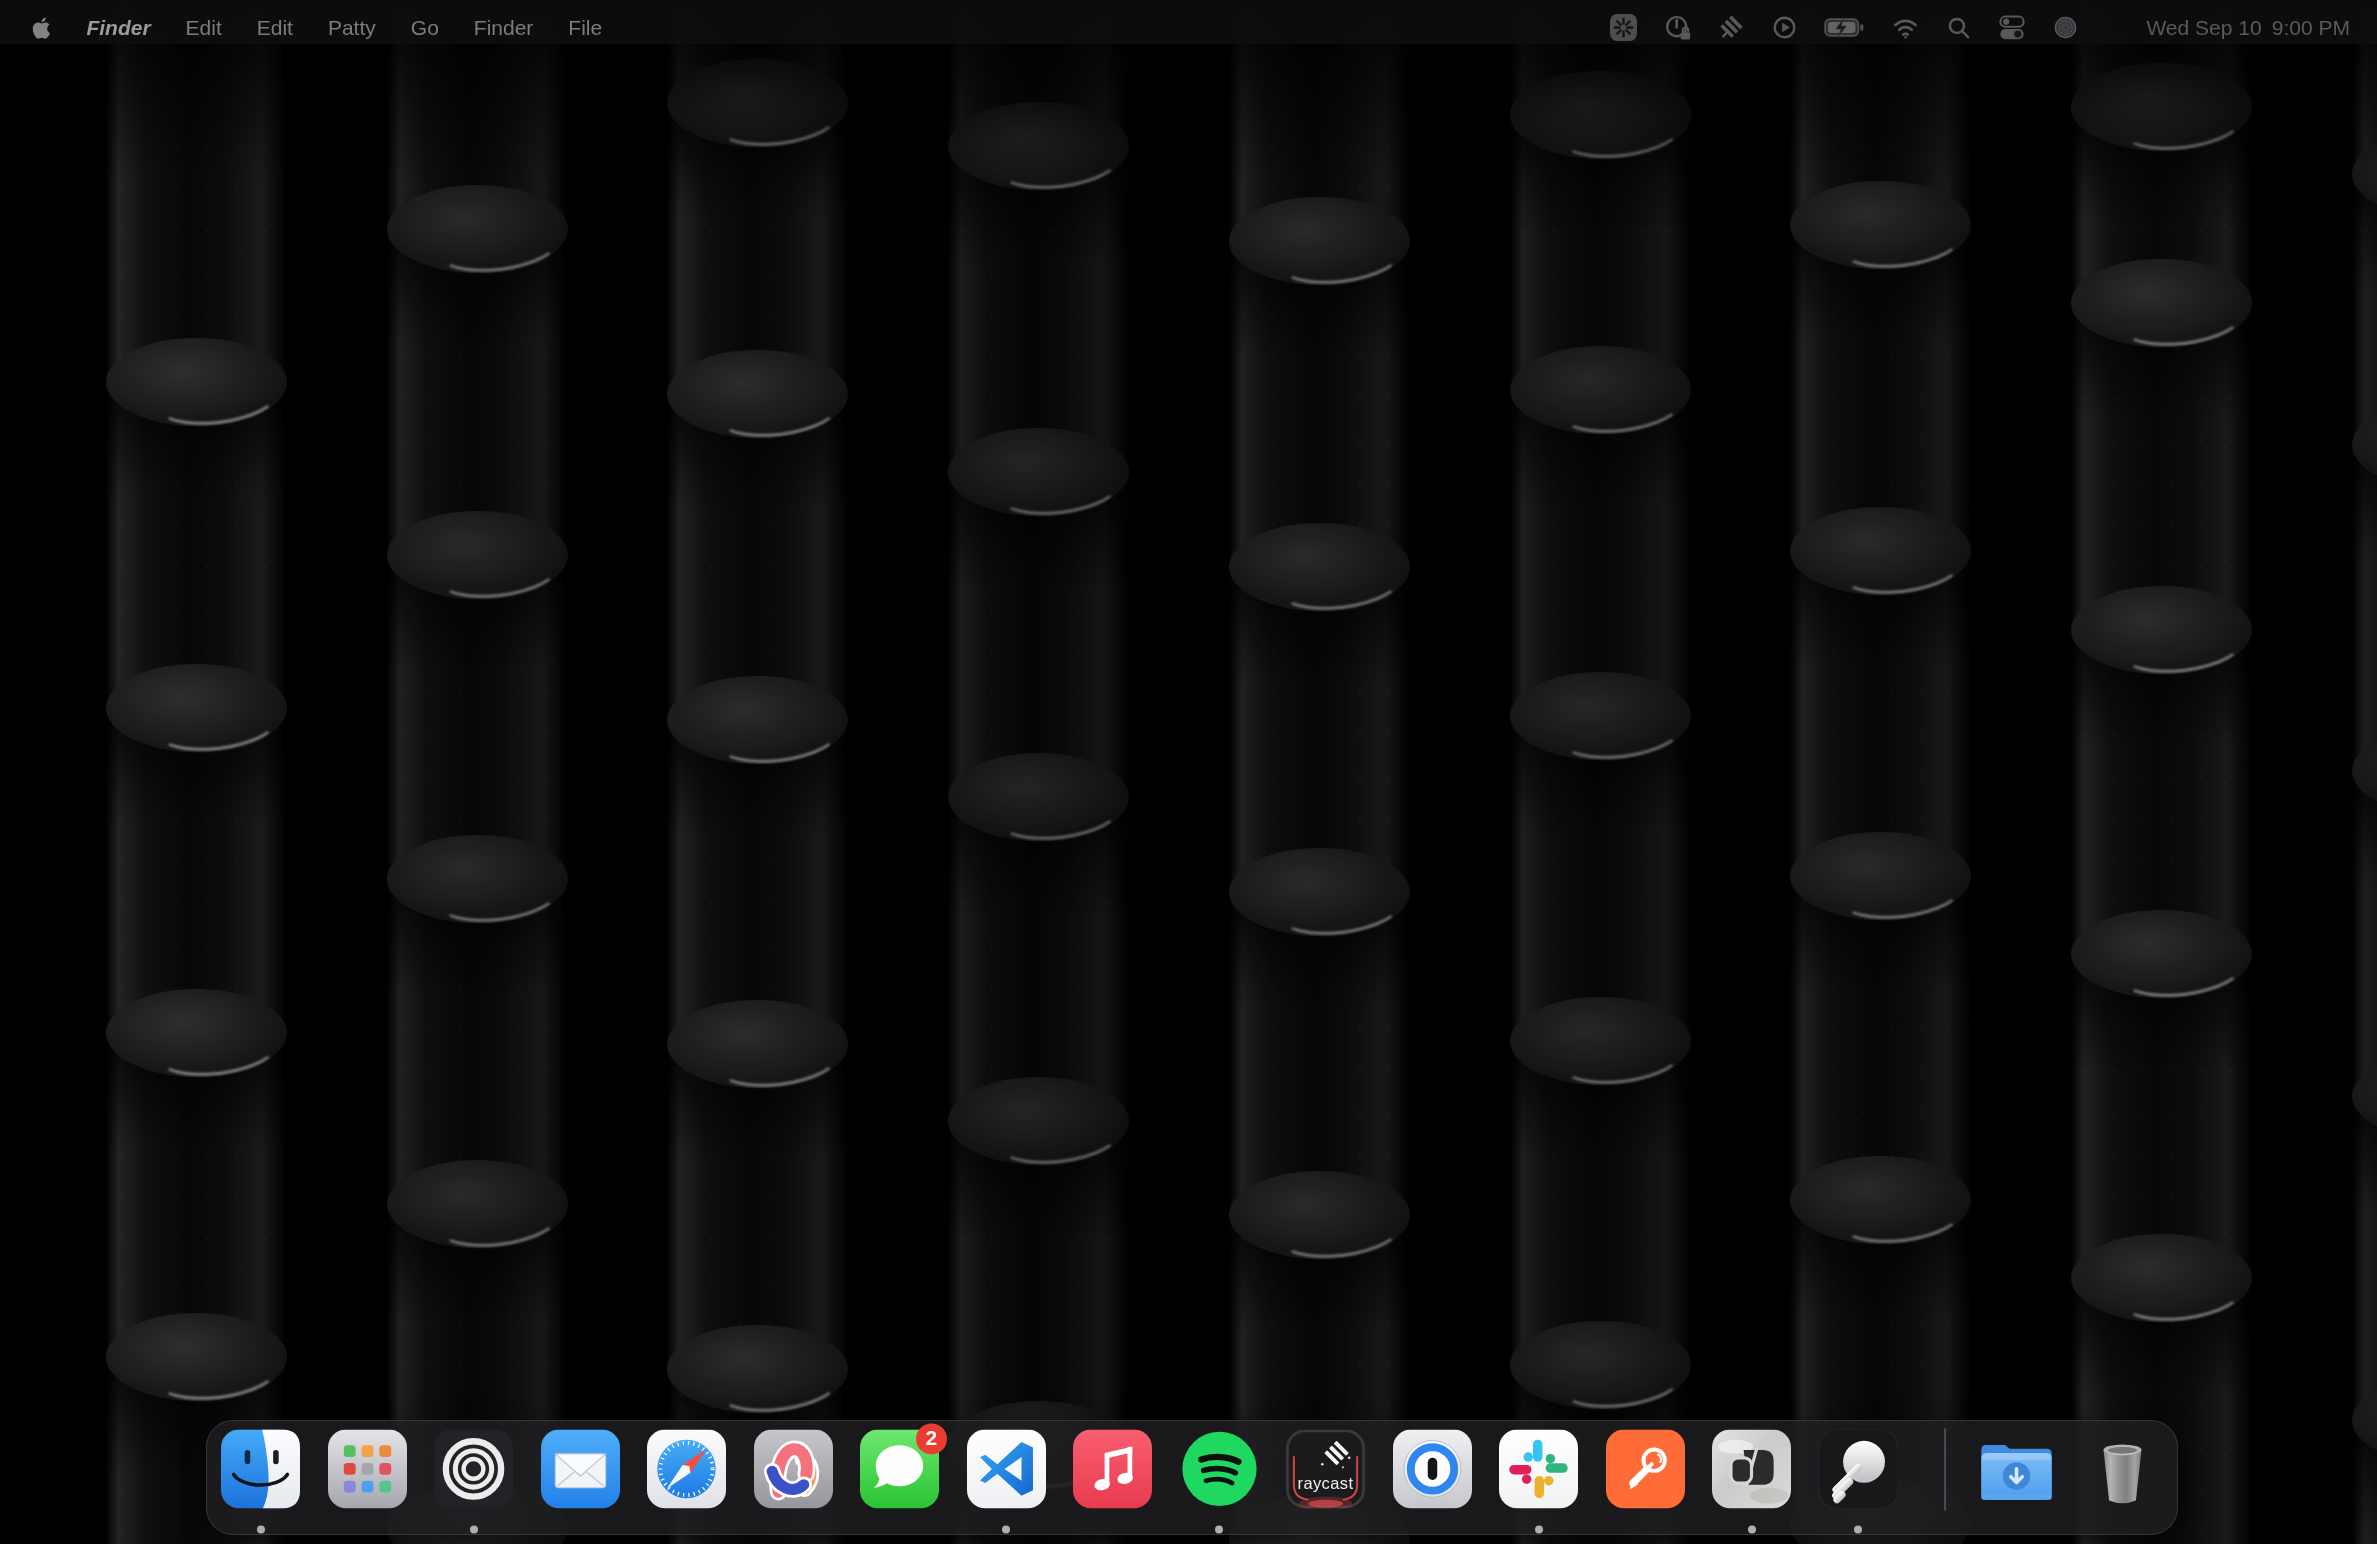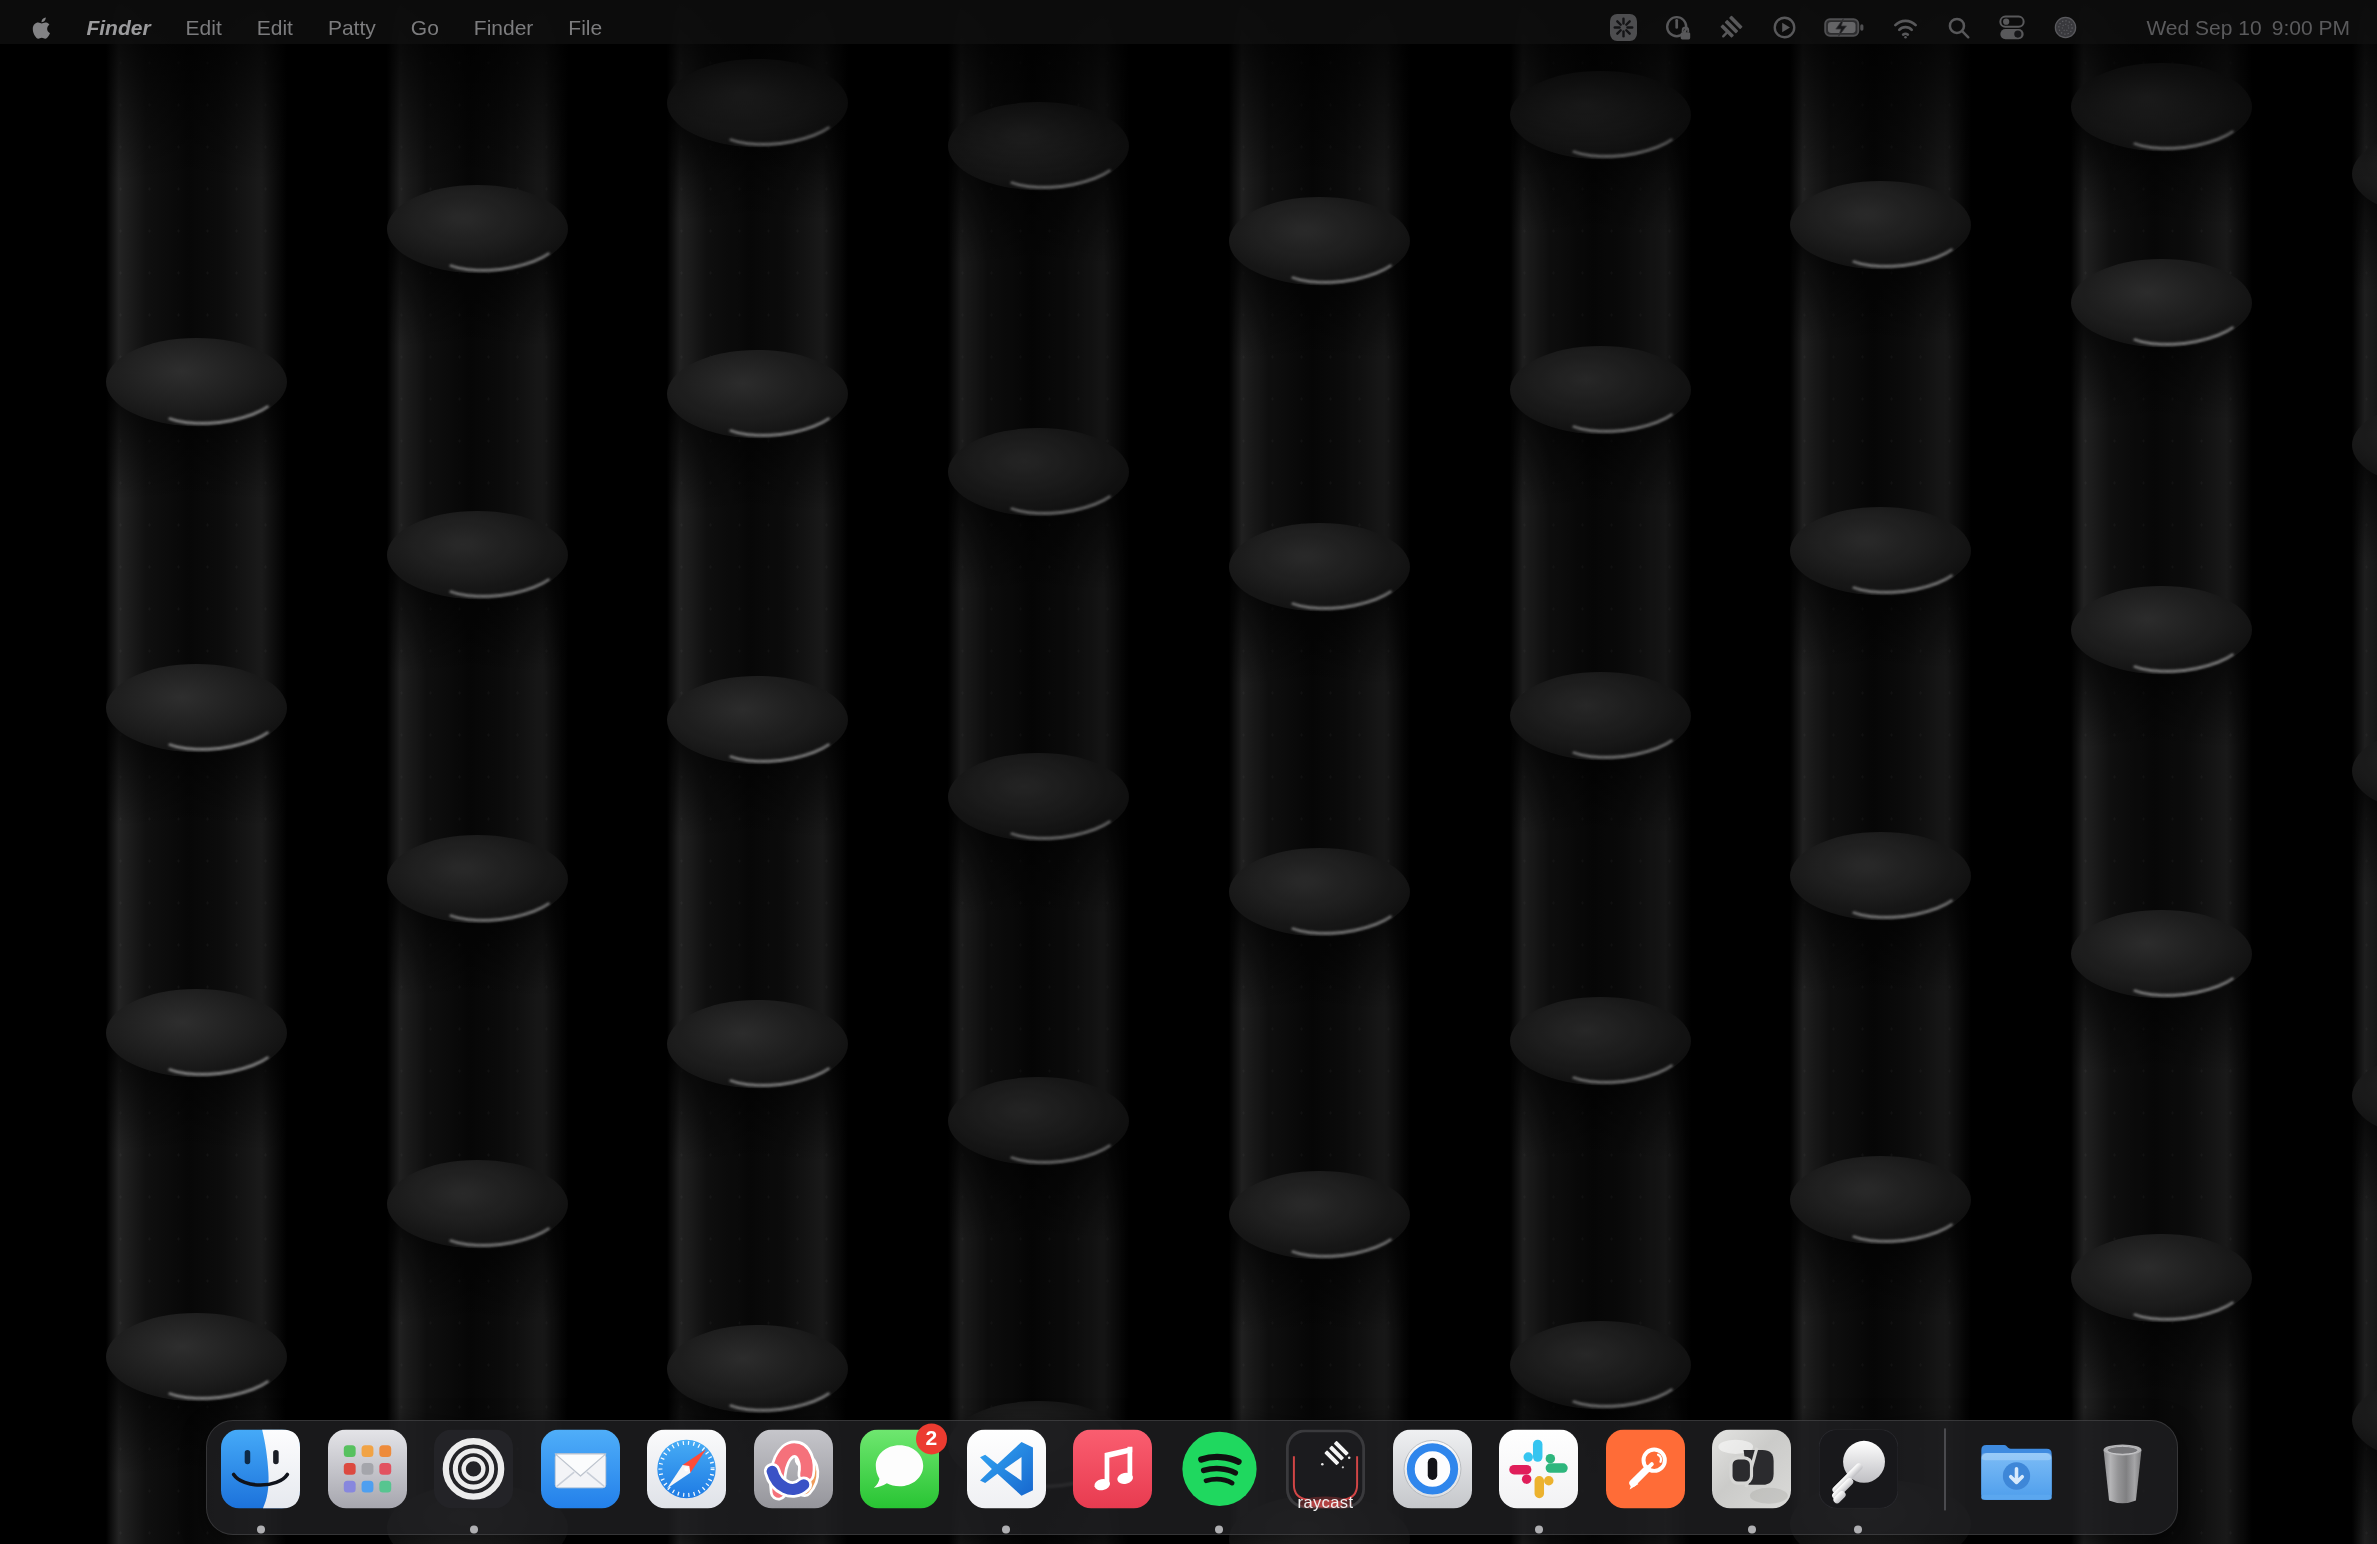--- a/index.html
+++ b/index.html
@@ -48,21 +48,21 @@
     display:flex;align-items:center;padding:0 0 0 14px;z-index:40;}
   .dock-item{position:relative;width:79px;height:79px;margin-right:27.5px;flex:none;transform:translateY(-8.6px);}
   .dock-item svg{display:block;}
   .dock-sep{flex:none;width:1.6px;height:82px;background:rgba(160,160,165,.35);
     margin:0 31px 0 19px;transform:translateY(-8.6px);}
   .run-dot{position:absolute;left:50%;bottom:-25px;width:7.9px;height:7.9px;margin-left:-3.9px;
     border-radius:50%;background:#b7b7ba;opacity:.95;}
   .badge{position:absolute;top:-6.3px;right:-7.9px;min-width:31px;height:31px;box-sizing:border-box;
     padding:0 7.9px;border-radius:15.7px;background:#ec3b30;color:#fff;font-size:21px;font-weight:600;
     display:flex;align-items:center;justify-content:center;}
-  .ray-text{position:absolute;left:0;right:0;top:64px;text-align:center;
+  .ray-text{position:absolute;left:0;right:0;top:45px;text-align:center;
     color:#f0f0f0;font-size:16.5px;letter-spacing:0.4px;font-weight:400;}
 </style>
 </head>
 <body>
 
 <div class="screen">
 
   <div id="wallpaper">
       <div class="wp-col" style="left: 106px; filter: brightness(1);">
         <div class="wp-dust"></div>

